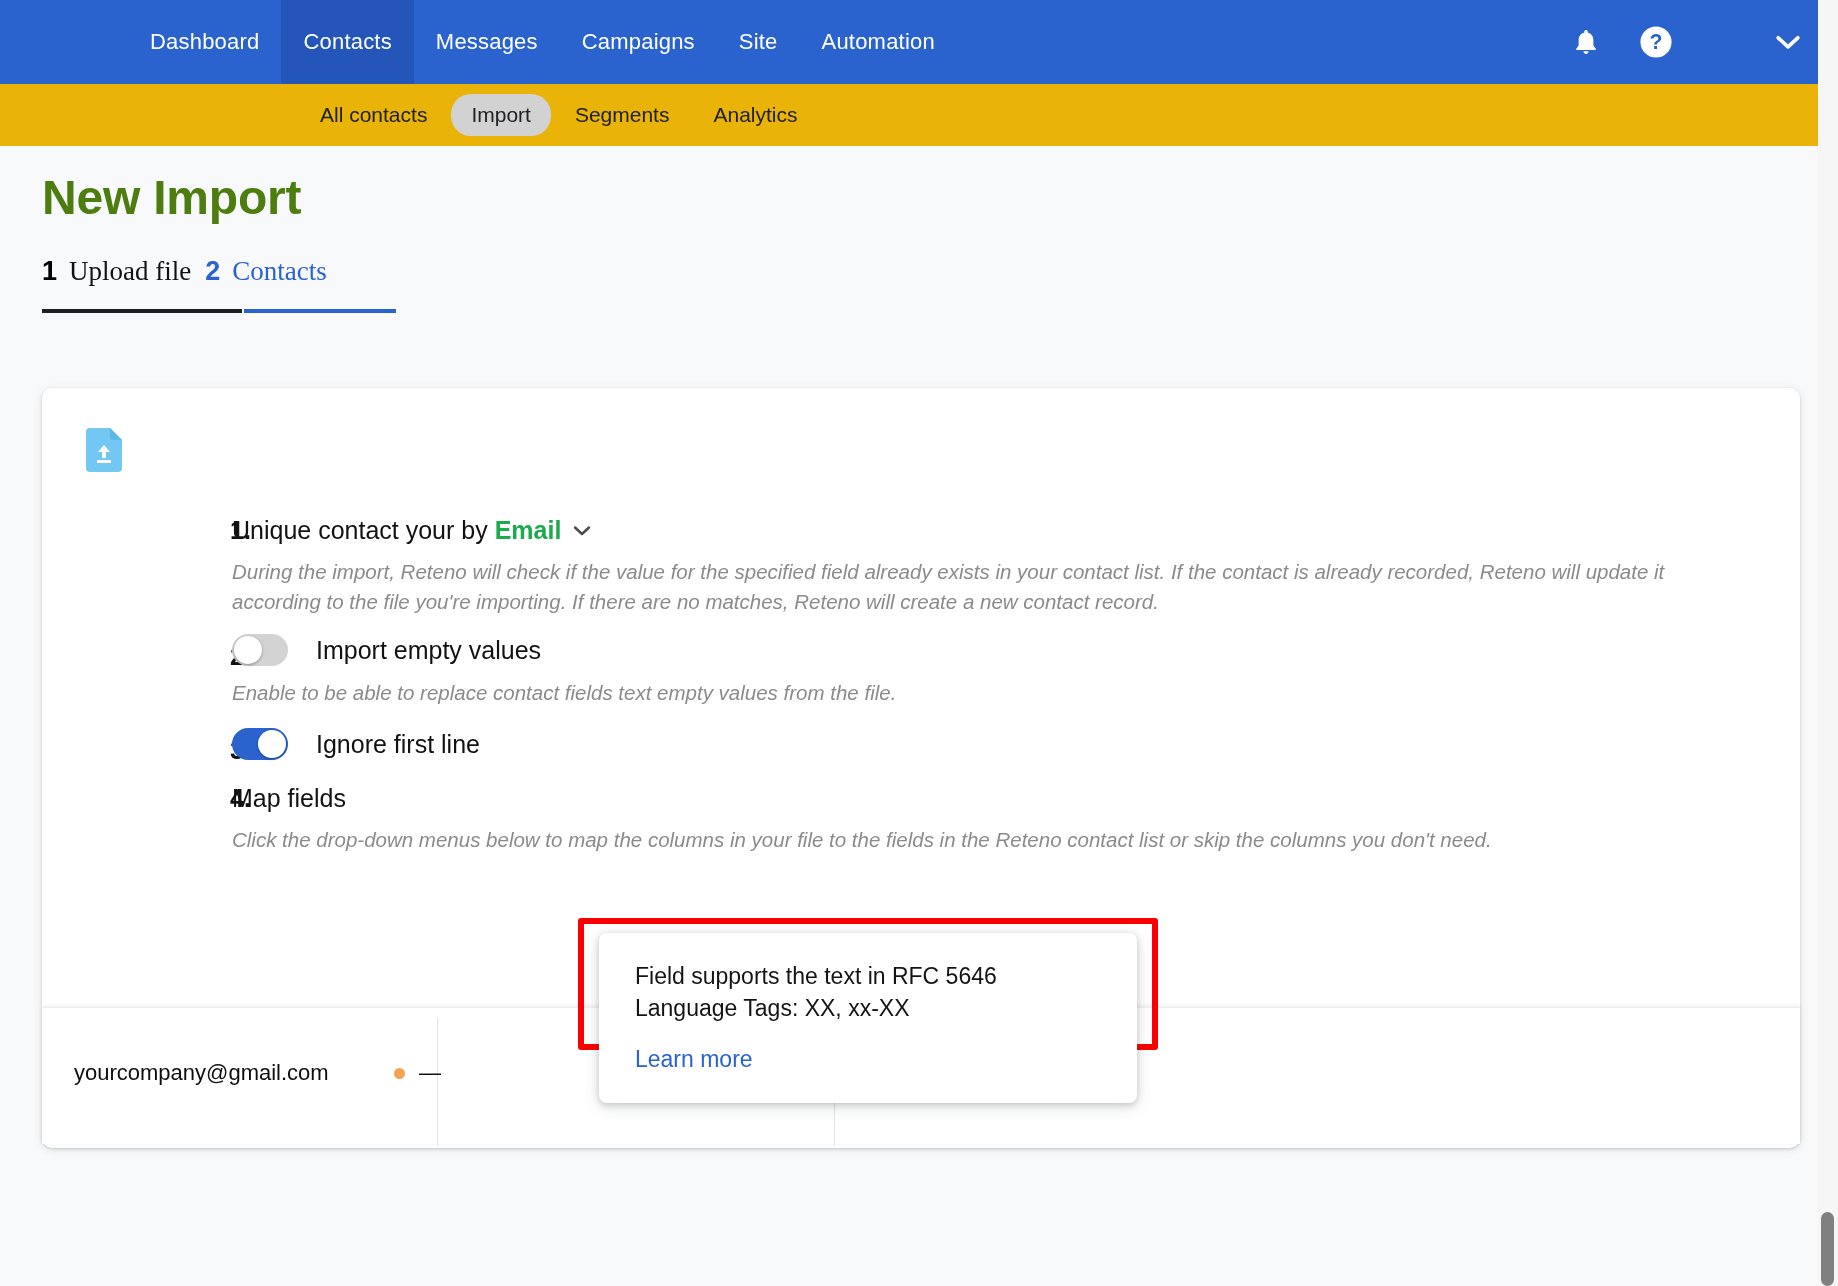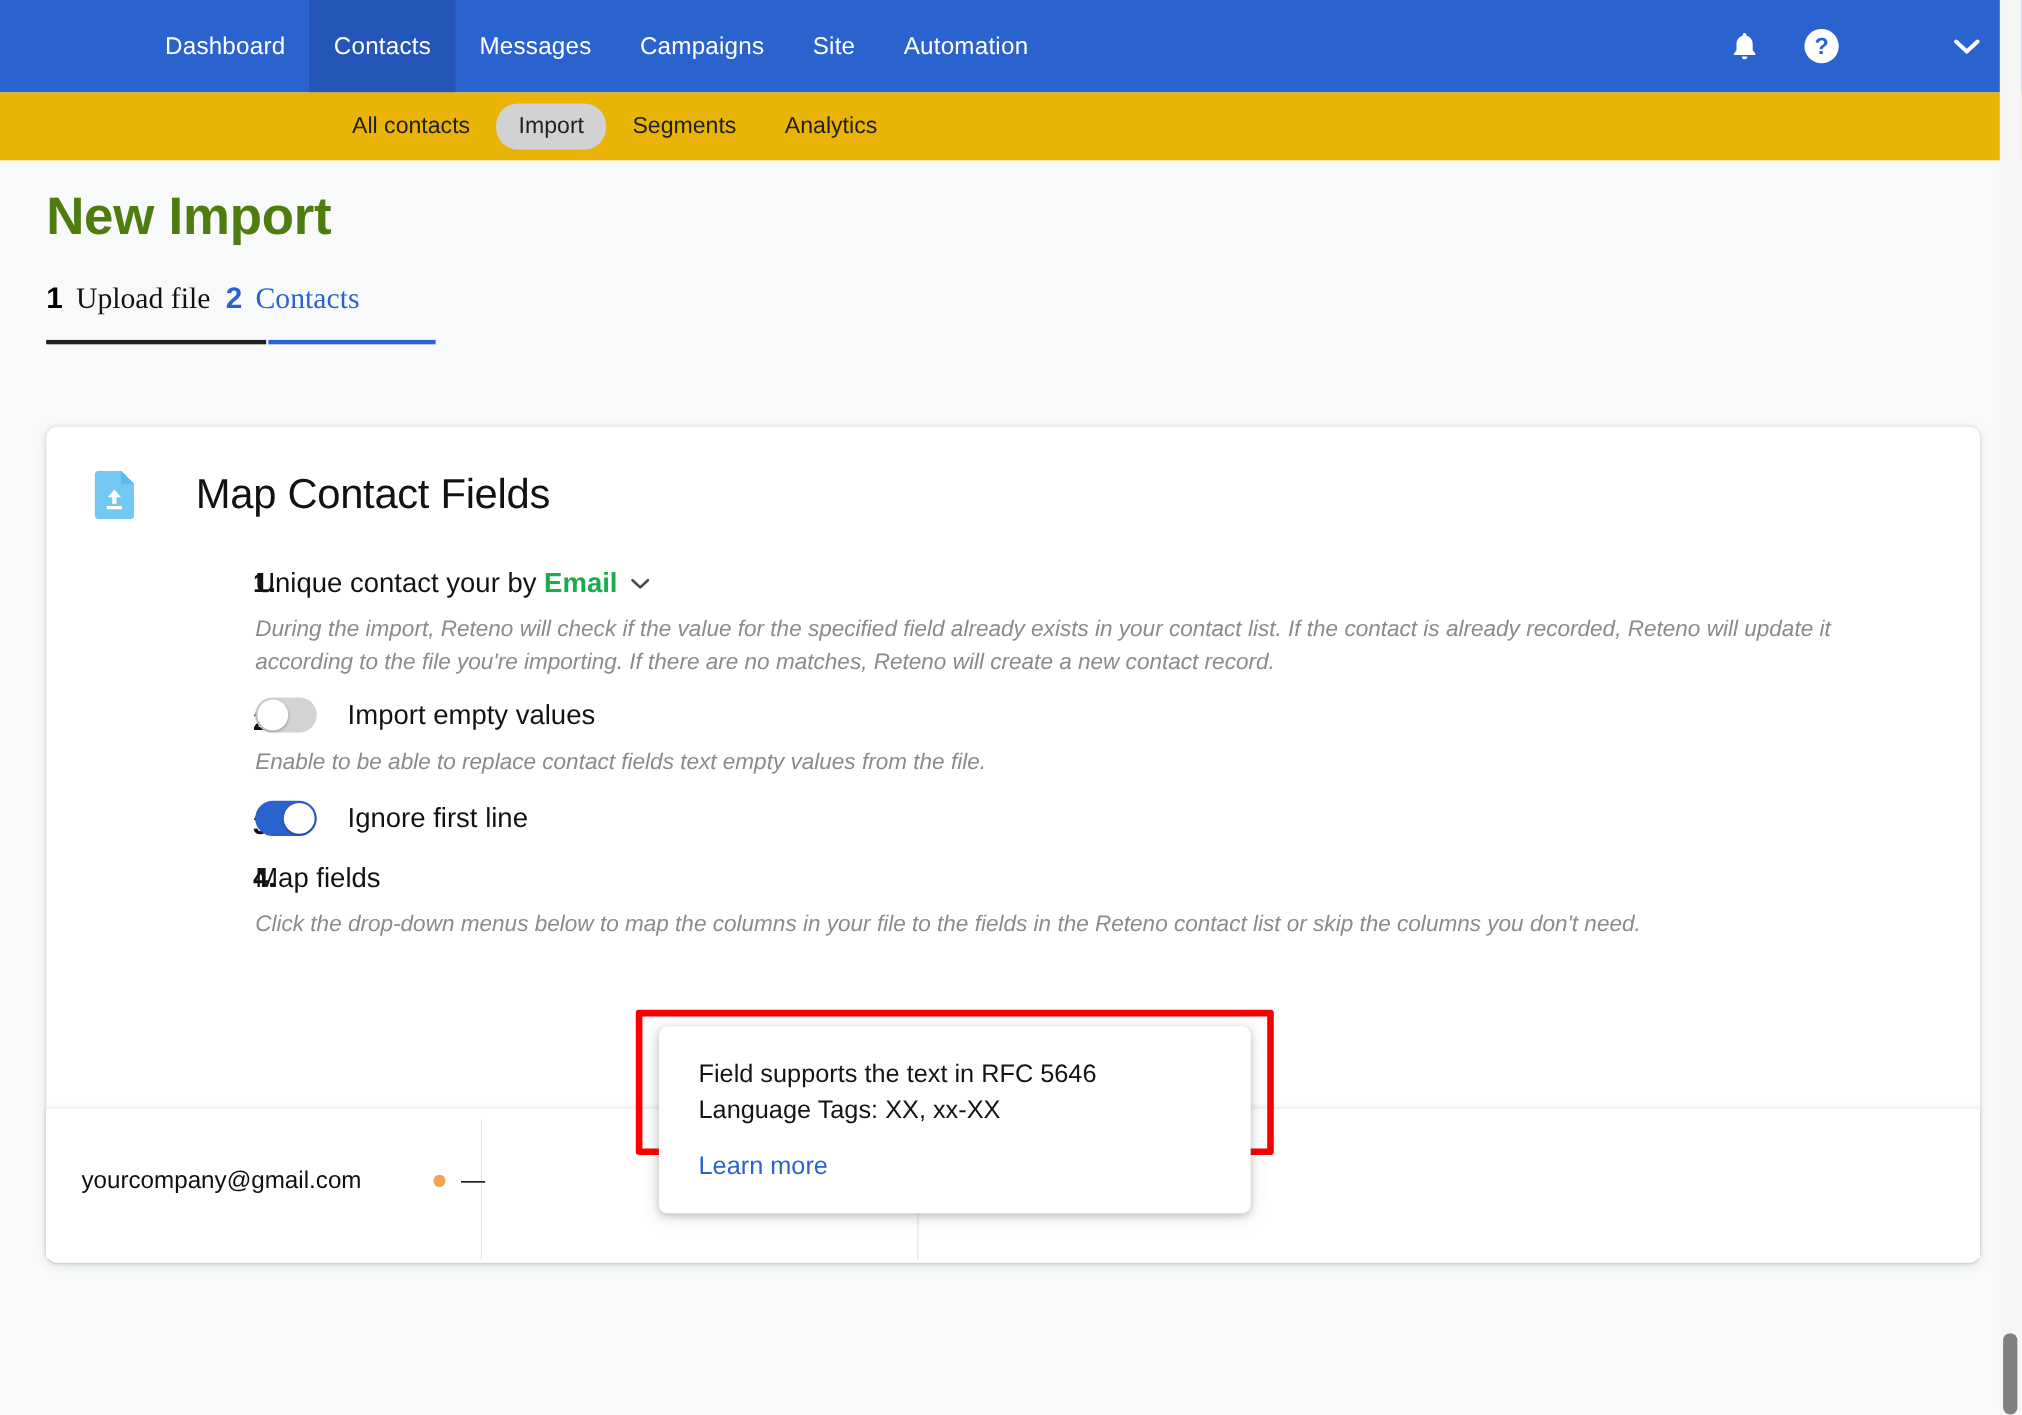--- a/index.html
+++ b/index.html
@@ -381,21 +381,20 @@
 
   <div class="card">
 
     <div class="card-head">
       <svg class="file-icon" viewBox="0 0 36 44">
         <path d="M4 0h20l12 12v28a4 4 0 0 1-4 4H4a4 4 0 0 1-4-4V4a4 4 0 0 1 4-4z" fill="#72c8f2"></path>
         <path d="M24 0l12 12H26a2 2 0 0 1-2-2z" fill="#5fb8e6"></path>
         <path d="M18 17l6 7h-4v6h-4v-6h-4z" fill="#ffffff"></path>
         <rect x="11" y="32" width="14" height="3" fill="#ffffff"></rect>
       </svg>
-      <div class="card-title">Map Contact Fields</div>
     </div>
 
     <div class="slist">
 
       <div class="srow" style="margin-bottom:18px;">
         <span class="snum">1.</span>
         <div class="stitle-line">
           <span>Unique contact your by</span>&nbsp;
           <span class="green-link">Email</span>
           <svg class="caret-green" viewBox="0 0 20 13" fill="none" stroke="#4a4a4a" stroke-width="2.4" stroke-linecap="round" stroke-linejoin="round">

